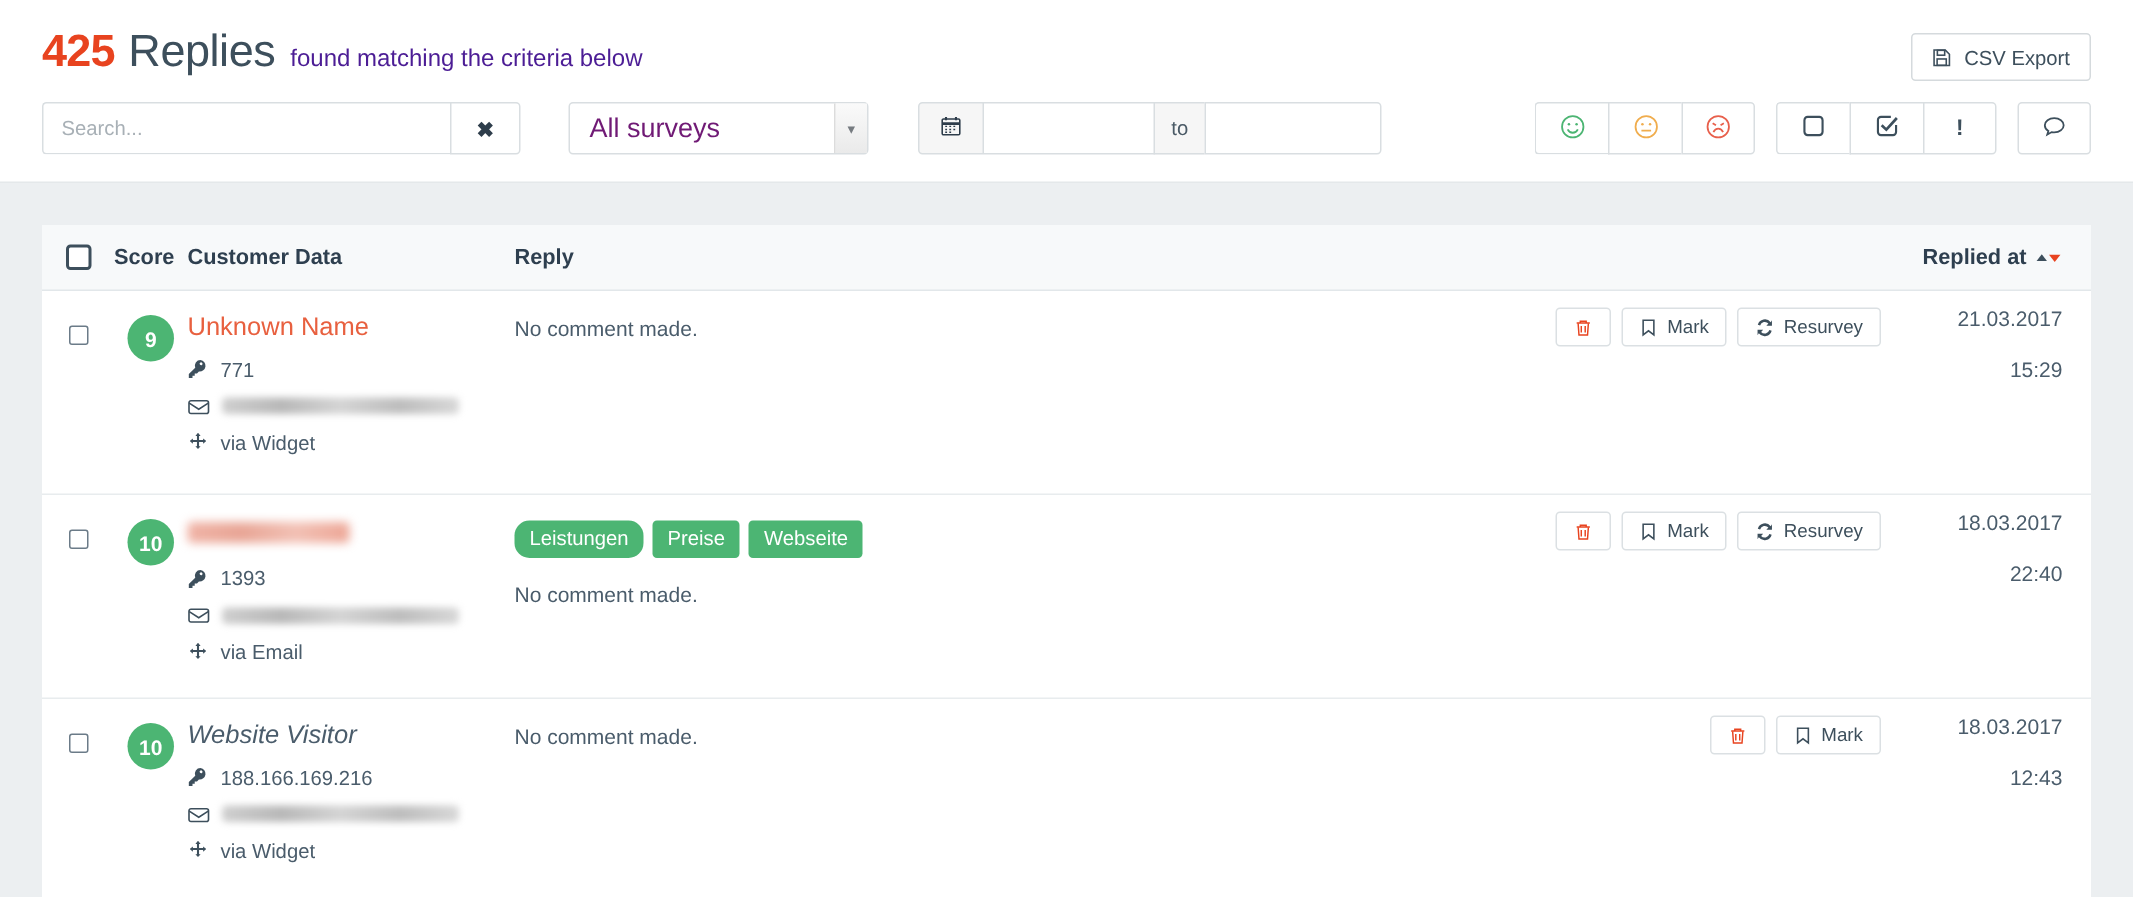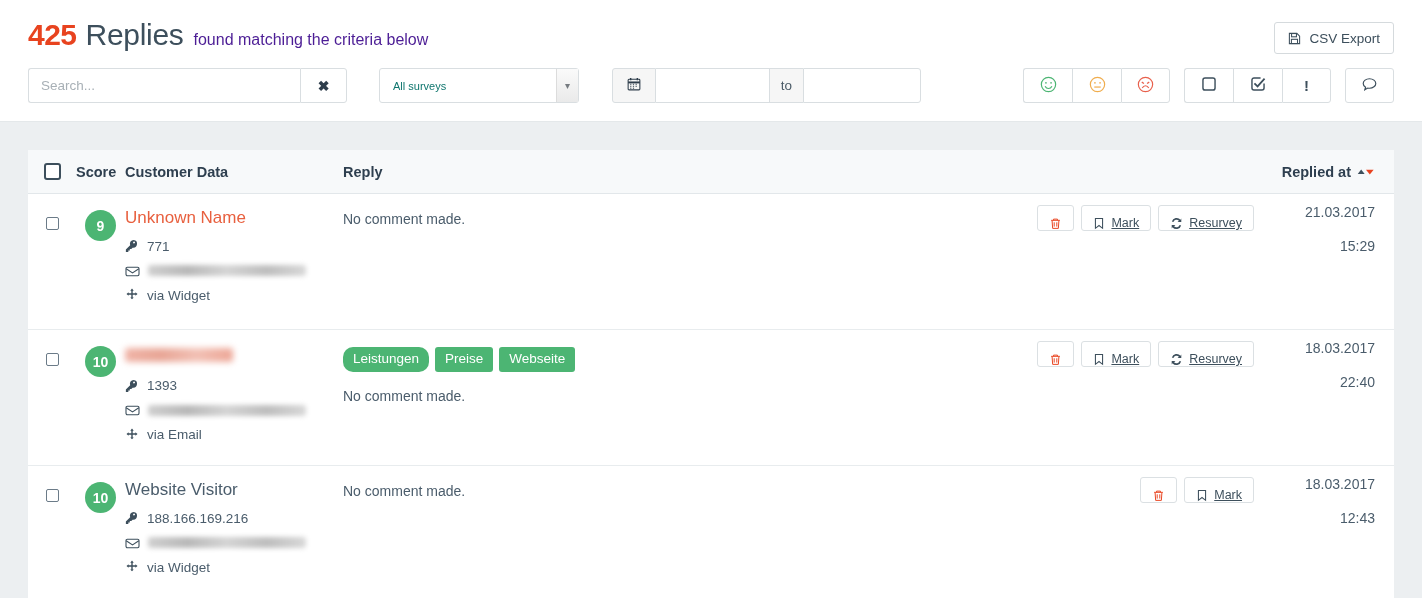--- a/index.html
+++ b/index.html
@@ -100,22 +100,22 @@
     position: relative;
     width: 200px; height: 35px;
     border: 1px solid #d9dee1;
     border-radius: 3px;
     background: #fff;
     display: flex; align-items: center;
     cursor: pointer;
   }
   .select-label {
     padding-left: 13px;
-    font-size: 11px;
-    color: #0f766e;
+    font-size: 18px;
+    color: #701a75;
   }
   .select-caret {
     position: absolute; right: 0; top: 0;
     width: 22px; height: 33px;
     background: linear-gradient(#fafafa, #eaeaea);
     border-left: 1px solid #dcdcdc;
     display: flex; align-items: center; justify-content: center;
     color: #767b80;
     font-size: 10px;
   }
@@ -238,21 +238,21 @@
     display: flex; align-items: center; justify-content: center;
   }
   .rc-cust { width: 218px; padding-top: 1px; }
   .cust-name {
     font-size: 17px;
     color: #e8603f;
     margin-bottom: 11px;
     line-height: 1.1;
     cursor: pointer;
   }
-  .cust-name.plain { color: #4a5c6b; cursor: default; }
+  .cust-name.plain { color: #4a5c6b; cursor: default; font-style: italic; }
   .cust-name.blurred {
     width: 108px; height: 14px;
     background: linear-gradient(90deg,#f0b3a6,#e8a595,#f2c0b4,#eda696);
     filter: blur(3.2px);
     border-radius: 3px;
     margin-top: 3px;
     margin-bottom: 16px;
   }
   .meta {
     display: flex; align-items: center;
@@ -286,26 +286,25 @@
     position: absolute;
     right: 140px; top: 11px;
     display: flex; gap: 7px;
   }
   .abtn {
     height: 26px;
     padding: 0 11px;
     background: #fff;
     border: 1px solid #dbe0e3;
     border-radius: 3px;
-    display: flex; align-items: flex-end; gap: 6px;
+    display: flex; align-items: center; gap: 6px;
     font-size: 12.5px;
     color: #3d4f5c;
     cursor: pointer;
     white-space: nowrap;
-    text-decoration: underline;
   }
   .abtn svg { display: block; }
 
   .rc-date {
     position: absolute;
     right: 19px; top: 11px;
     width: 110px;
     text-align: right;
     font-size: 14px;
     color: #4a5c6b;

